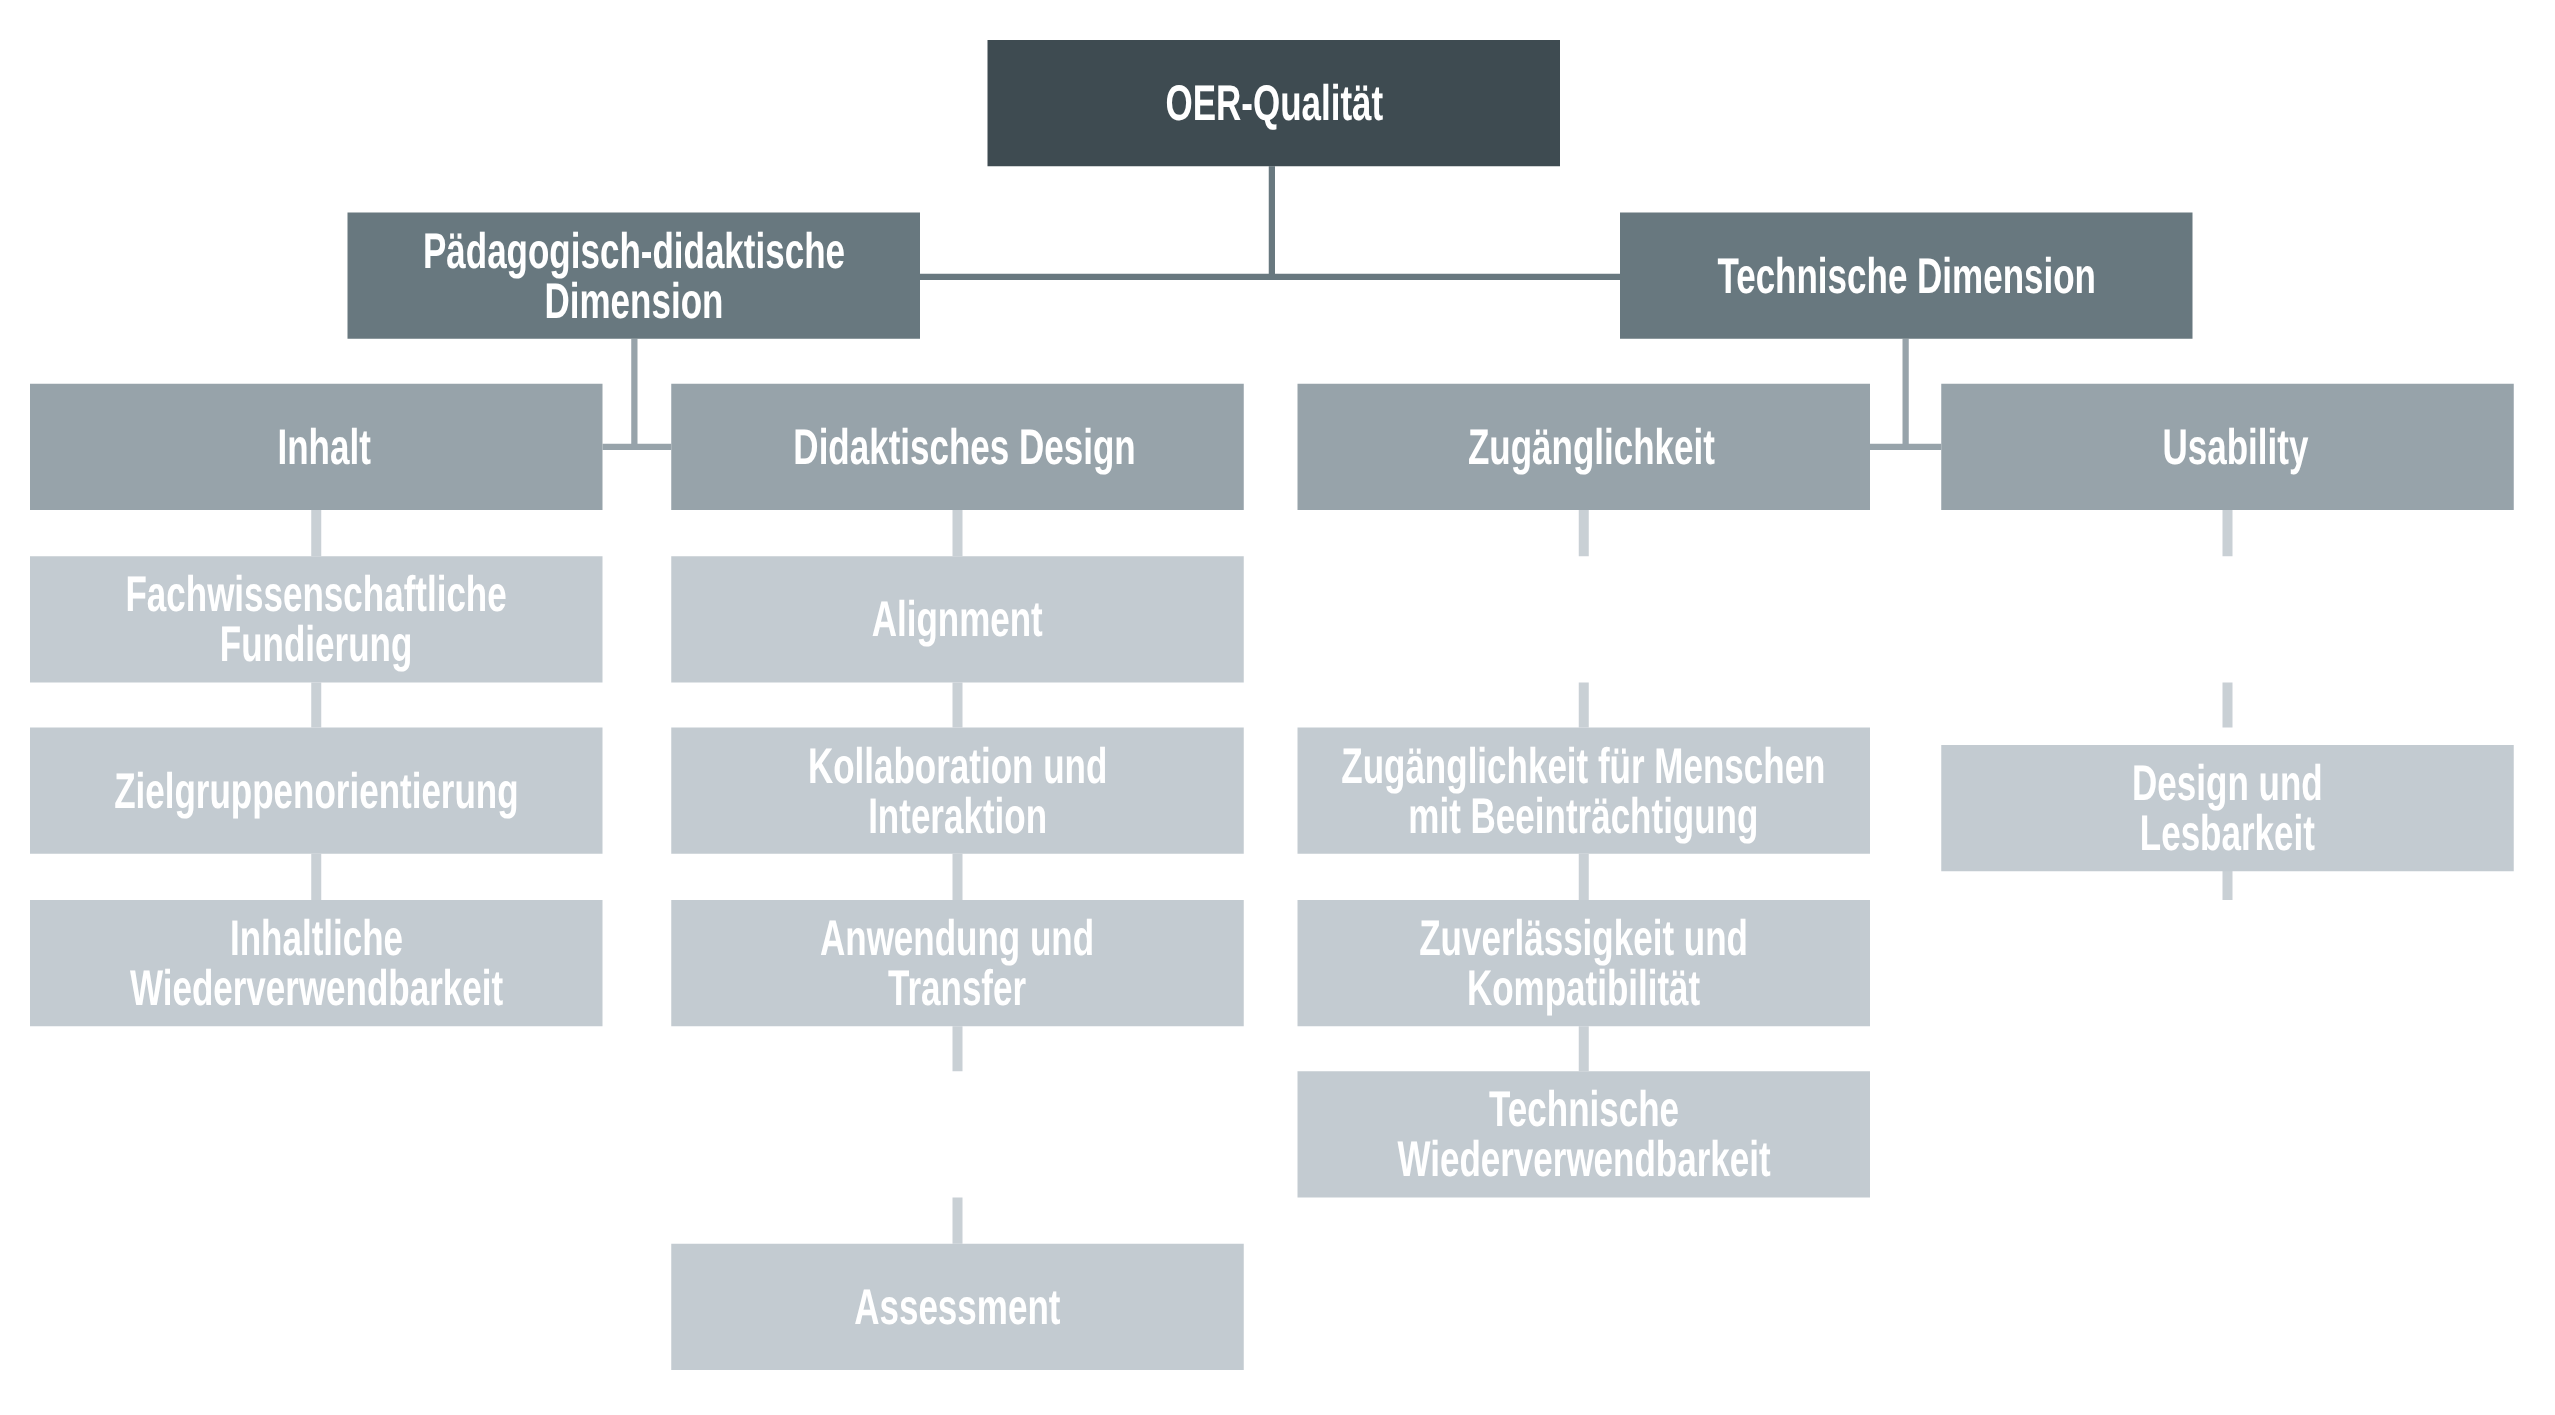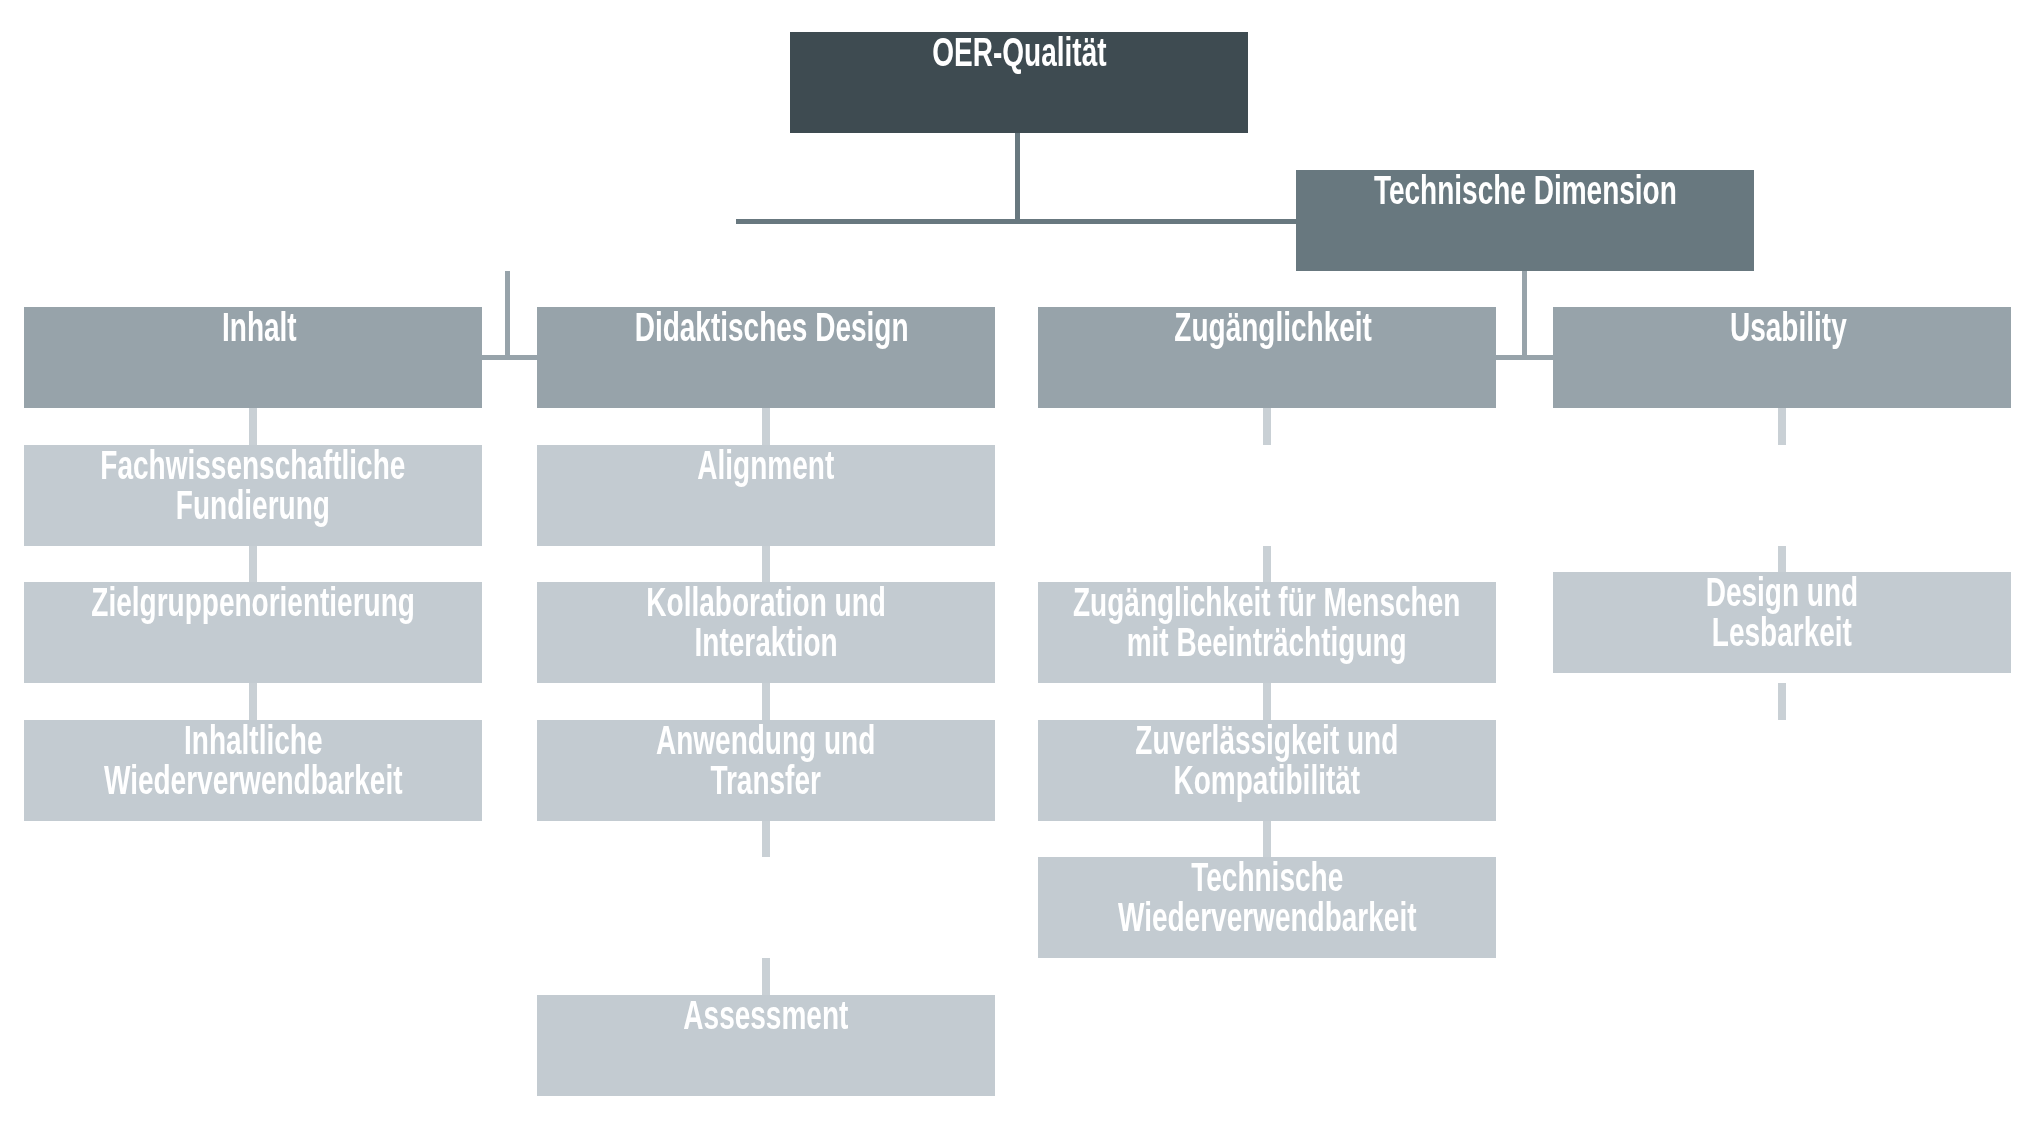--- a/index.html
+++ b/index.html
@@ -13,21 +13,21 @@
     height: 1132px;
     background: var(--page-bg, #ffffff);
     overflow: hidden;
     font-family: "Liberation Sans", "DejaVu Sans", sans-serif;
   }
   .box {
     position: absolute;
     width: 458px;
     height: 101px;
     display: flex;
-    align-items: flex-start;
+    align-items: center;
     justify-content: center;
     box-sizing: border-box;
   }
   .box .lbl {
     display: block;
     color: var(--label-text, #ffffff);
     font-weight: bold;
     font-size: 40px;
     line-height: 1.0;
     text-align: center;
@@ -73,20 +73,24 @@
   <div class="conn lvl-item" style="left:1263px;top:821px;width:8px;height:36px"></div>
 
   <div class="conn lvl-item" style="left:1778px;top:408px;width:8px;height:37px"></div>
   <div class="conn lvl-item" style="left:1778px;top:546px;width:8px;height:36px"></div>
   <div class="conn lvl-item" style="left:1778px;top:683px;width:8px;height:37px"></div>
 
   <div class="box root" style="left:790px;top:32px">
     <span class="lbl">OER-Qualität</span>
   </div>
 
+  <div class="box dimension" style="left:278px;top:170px">
+    <span class="lbl">Pädagogisch-didaktische
+Dimension</span>
+  </div>
   <div class="box dimension" style="left:1296px;top:170px">
     <span class="lbl">Technische Dimension</span>
   </div>
 
   <div class="box category" style="left:24px;top:307px">
     <span class="lbl">Inhalt</span>
   </div>
   <div class="box category" style="left:537px;top:307px">
     <span class="lbl">Didaktisches Design</span>
   </div>
@@ -130,18 +134,18 @@
   </div>
   <div class="box item" style="left:1038px;top:720px">
     <span class="lbl">Zuverlässigkeit und
 Kompatibilität</span>
   </div>
   <div class="box item" style="left:1038px;top:857px">
     <span class="lbl">Technische
 Wiederverwendbarkeit</span>
   </div>
 
-  <div class="box item" style="left:1553px;top:572px">
+  <div class="box item" style="left:1553px;top:596px">
     <span class="lbl">Design und
 Lesbarkeit</span>
   </div>
 
 </div>
 
 </body></html>

